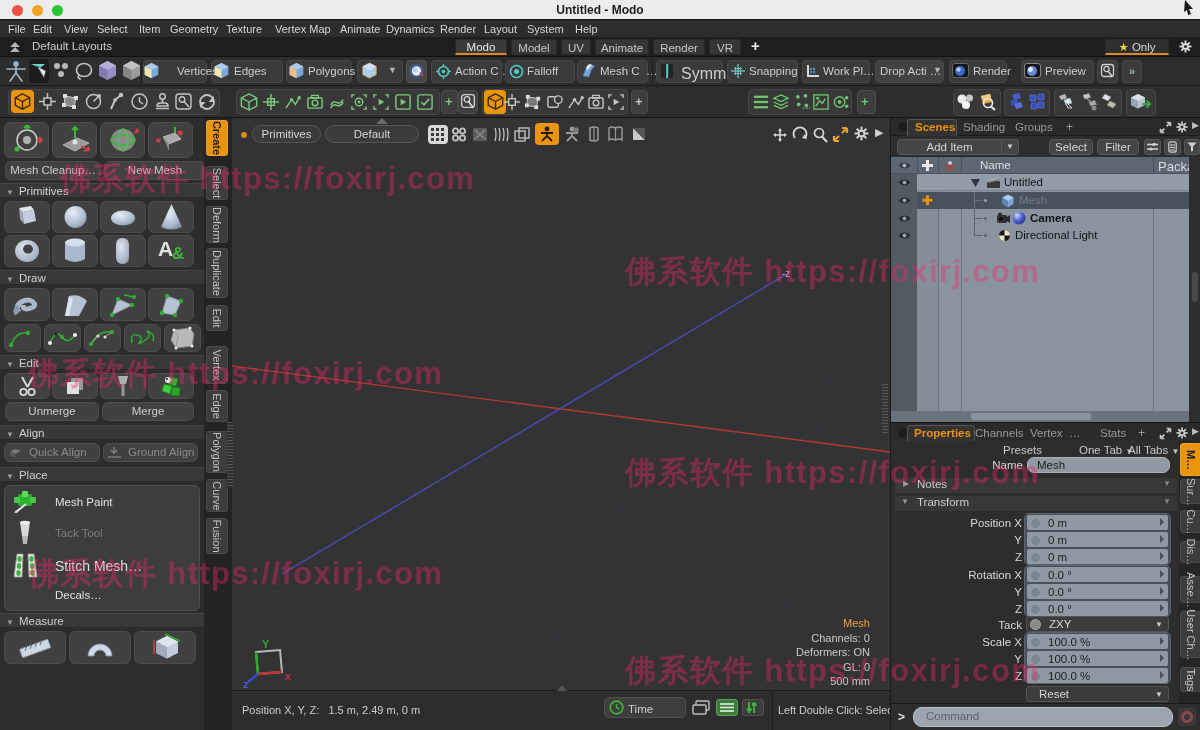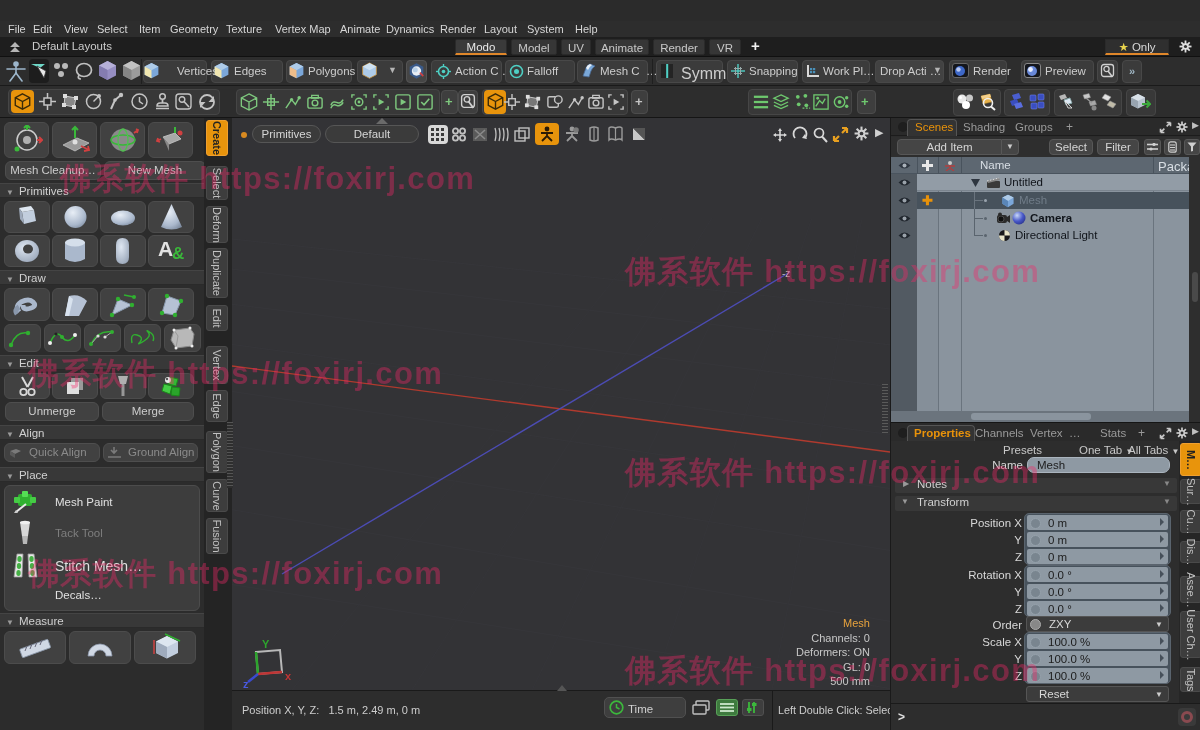--- a/index.html
+++ b/index.html
@@ -71,20 +71,29 @@
 .flabel { position:absolute; color:#d8d8d8; font-size:11.5px; text-align:right; }
 
 .wm { position:absolute; font-size:31px; font-weight:bold;
   color:rgba(245,40,104,0.38); white-space:nowrap; letter-spacing:1.35px;
   z-index:50; }
 </style>
 </head>
 <body>
 <div id="stage">
 
+  <div id="titlebar" class="abs">
+    <div class="light abs" style="left:12px; background:#ee5147;"></div>
+    <div class="light abs" style="left:32px; background:#f0a326;"></div>
+    <div class="light abs" style="left:52px; background:#2bc434;"></div>
+    <div id="title-text" class="abs">Untitled - Modo</div>
+    <svg class="abs" style="left:1183px;top:0px" width="12" height="15" viewBox="0 0 12 15">
+        <path d="M2 0 L10 9 L6 9 L8 14 L5 15 L4 10 L1 12 Z" fill="#1a1a1a"></path>
+      </svg>
+  </div>
 
   <div id="menubar" class="abs">
     <span style="left:8px">File</span>
     <span style="left:33px">Edit</span>
     <span style="left:64px">View</span>
     <span style="left:97px">Select</span>
     <span style="left:139px">Item</span>
     <span style="left:170px">Geometry</span>
     <span style="left:226px">Texture</span>
     <span style="left:275px">Vertex Map</span>
@@ -970,21 +979,21 @@
     </svg>
     <div class="abs" style="left:540px;top:0px;width:1px;height:40px;background:#1a1a1a"></div>
     <span class="abs" style="left:546px;top:13px;font-size:10.8px;color:#cdcdcd;white-space:nowrap">Left Double Click: Select …</span>
   </div>
 
   <div id="rightpanel" class="abs">
 
     <div class="abs" style="left:0;top:0;width:310px;height:18px;background:#2a2a2a;border-bottom:1px solid #1c1c1c">
       <div class="abs" style="left:7px;top:4px;width:10px;height:10px;border-radius:50%;background:#1e1e1e"></div>
       <div class="abs" style="left:16px;top:1px;width:50px;height:17px;background:#333;border:1px solid #555;border-bottom:none;border-radius:4px 4px 0 0"></div>
-      <span class="abs" style="left:24px;top:3px;font-size:11.5px;color:#e8920a;font-weight:normal">Scenes</span>
+      <span class="abs" style="left:24px;top:3px;font-size:11.5px;color:#e8920a;font-weight:bold">Scenes</span>
       <span class="abs" style="left:72px;top:3px;font-size:11.5px;color:#9a9a9a">Shading</span>
       <span class="abs" style="left:124px;top:3px;font-size:11.5px;color:#9a9a9a">Groups</span>
       <span class="abs" style="left:175px;top:2px;font-size:12px;color:#9a9a9a">+</span>
       <svg class="abs" style="left:268px;top:3px" width="13" height="13" viewBox="0 0 17 17">
         <path d="M10 7 L15 2 M15 2 L15 7 M15 2 L10 2" stroke="#c8c8c8" stroke-width="2.2" fill="none"></path>
         <path d="M7 10 L2 15 M2 15 L2 10 M2 15 L7 15" stroke="#c8c8c8" stroke-width="2.2" fill="none"></path>
       </svg>
       <svg class="abs" style="left:285px;top:3px" width="12" height="12" viewBox="0 0 13 13">
         <g fill="#d0d0d0">
             <circle cx="6.5" cy="6.5" r="3.2"></circle>
@@ -1203,20 +1212,23 @@
       <div class="vtab" style="left:1px;top:170px;height:47px">
           <span>User Ch…</span>
         </div>
       <div class="vtab" style="left:1px;top:226px;height:25px">
           <span>Tags</span>
         </div>
     </div>
 
     <div class="abs" style="left:0;top:585px;width:310px;height:27px;background:#2d2d2d;border-top:1px solid #1a1a1a">
       <span class="abs" style="left:7px;top:6px;color:#e0e0e0;font-size:12px;font-weight:bold">&gt;</span>
+      <div class="abs" style="left:22px;top:3px;width:260px;height:20px;background:#9aa5af;border-radius:9px;border:1px solid #b8c2cc">
+        <span class="abs" style="left:12px;top:2px;color:#5a646e;font-size:11.5px">Command</span>
+      </div>
       <div class="abs" style="left:287px;top:4px;width:18px;height:18px;background:#3a3a3a;border-radius:4px"></div>
       <div class="abs" style="left:290px;top:7px;width:12px;height:12px;border-radius:50%;border:3px solid #8a4a50"></div>
     </div>
   </div>
 
   <div id="propfields">
     <div class="abs" style="left:1024px;top:513px;width:147px;height:52px;background:#47525c;border-radius:5px;border:1px solid #5a646e"></div>
     <div class="flabel" style="left:952px;top:517px;width:70px">Position X</div>
     <div class="field" style="left:1027px;top:515px;width:141px;height:15px"></div>
     <div class="flabel" style="left:952px;top:534px;width:70px">Y</div>
@@ -1229,21 +1241,21 @@
     <div class="abs" style="left:1024px;top:565px;width:147px;height:52px;background:#47525c;border-radius:5px;border:1px solid #5a646e"></div>
     <div class="flabel" style="left:952px;top:569px;width:70px">Rotation X</div>
     <div class="field" style="left:1027px;top:567px;width:141px;height:15px"></div>
     <div class="flabel" style="left:952px;top:586px;width:70px">Y</div>
     <div class="field" style="left:1027px;top:584px;width:141px;height:15px"></div>
     <div class="flabel" style="left:952px;top:603px;width:70px">Z</div>
     <div class="field" style="left:1027px;top:601px;width:141px;height:15px"></div>
     <span class="abs fv" style="left:1048px;top:569px">0.0 °</span>
     <span class="abs fv" style="left:1048px;top:586px">0.0 °</span>
     <span class="abs fv" style="left:1048px;top:603px">0.0 °</span>
-    <div class="flabel" style="left:952px;top:619px;width:70px">Order</div>
+    <div class="flabel" style="left:952px;top:619px;width:70px">Tack</div>
     <div class="abs" style="left:1026px;top:616px;width:143px;height:16px;background:#3c3c3c;border:1px solid #555;border-radius:3px">
       <div class="abs" style="left:3px;top:2px;width:11px;height:11px;border-radius:50%;background:#888;border:1px solid #aaa"></div>
       <span class="abs" style="left:22px;top:1px;color:#d8d8d8;font-size:11.5px">ZXY</span>
       <span class="abs" style="right:5px;top:3px;color:#ccc;font-size:8px">▼</span>
     </div>
     <div class="abs" style="left:1024px;top:632px;width:147px;height:52px;background:#47525c;border-radius:5px;border:1px solid #5a646e"></div>
     <div class="flabel" style="left:952px;top:636px;width:70px">Scale X</div>
     <div class="field" style="left:1027px;top:634px;width:141px;height:15px"></div>
     <div class="flabel" style="left:952px;top:653px;width:70px">Y</div>
     <div class="field" style="left:1027px;top:651px;width:141px;height:15px"></div>

